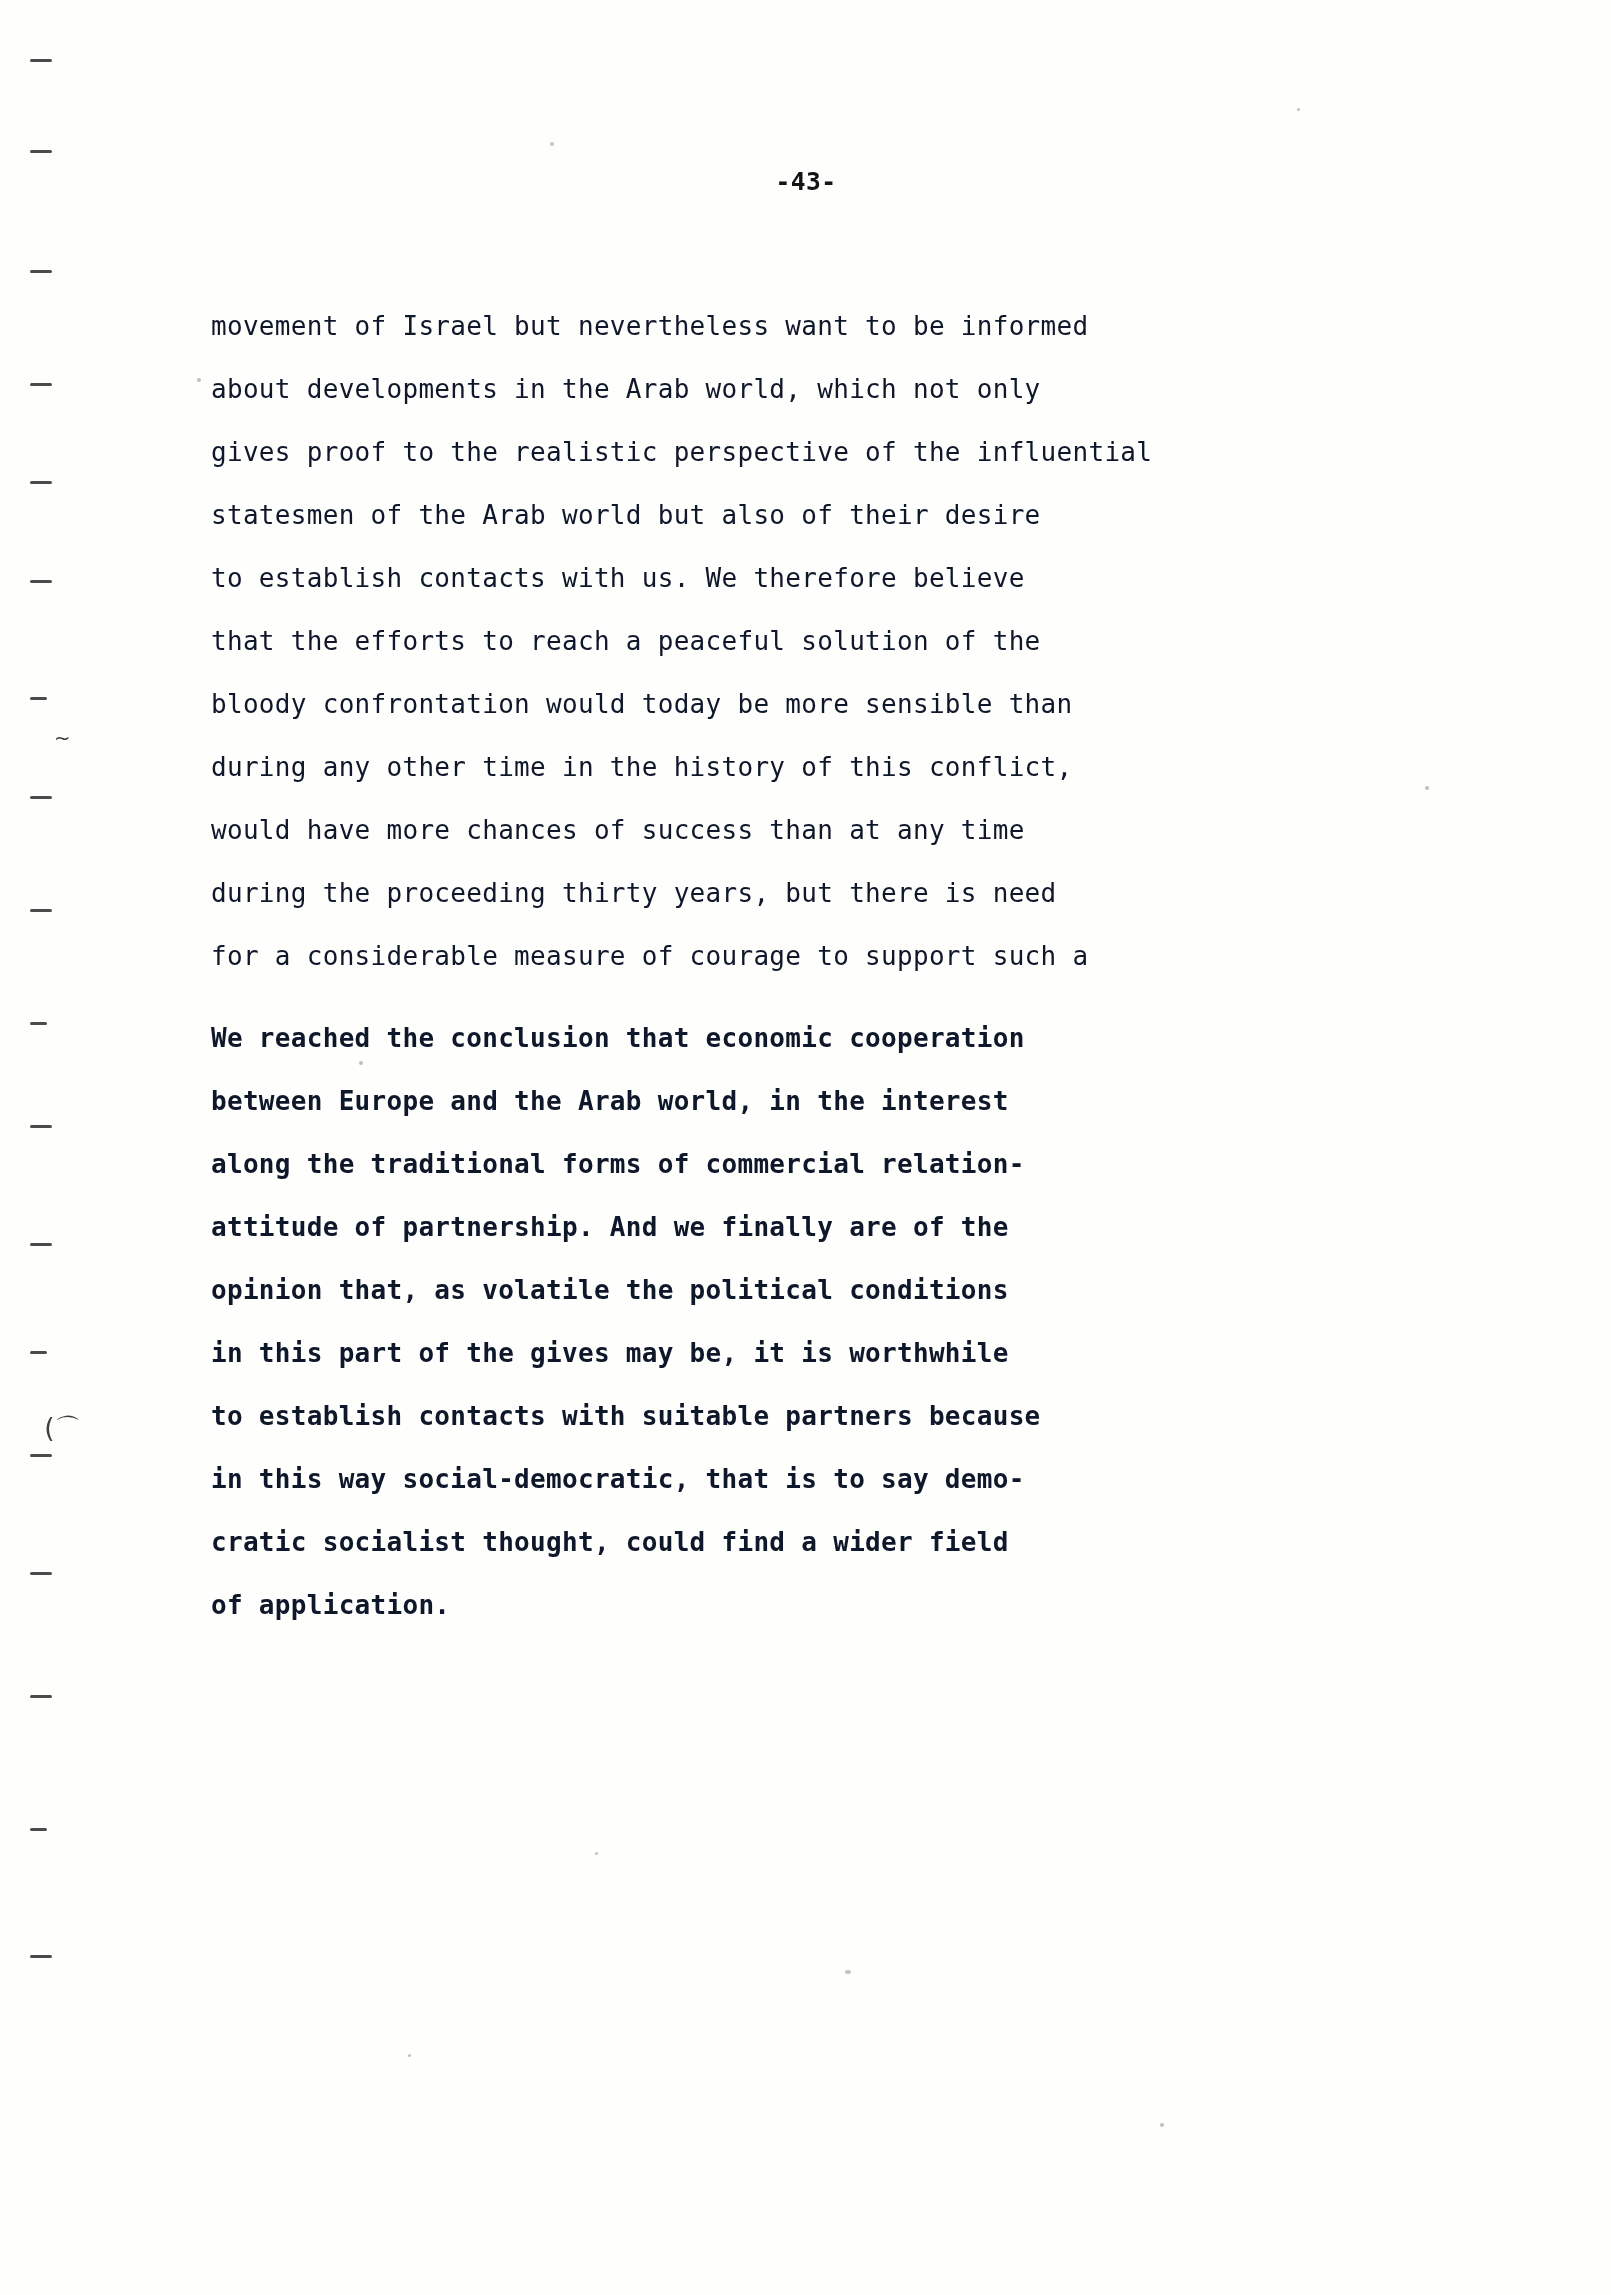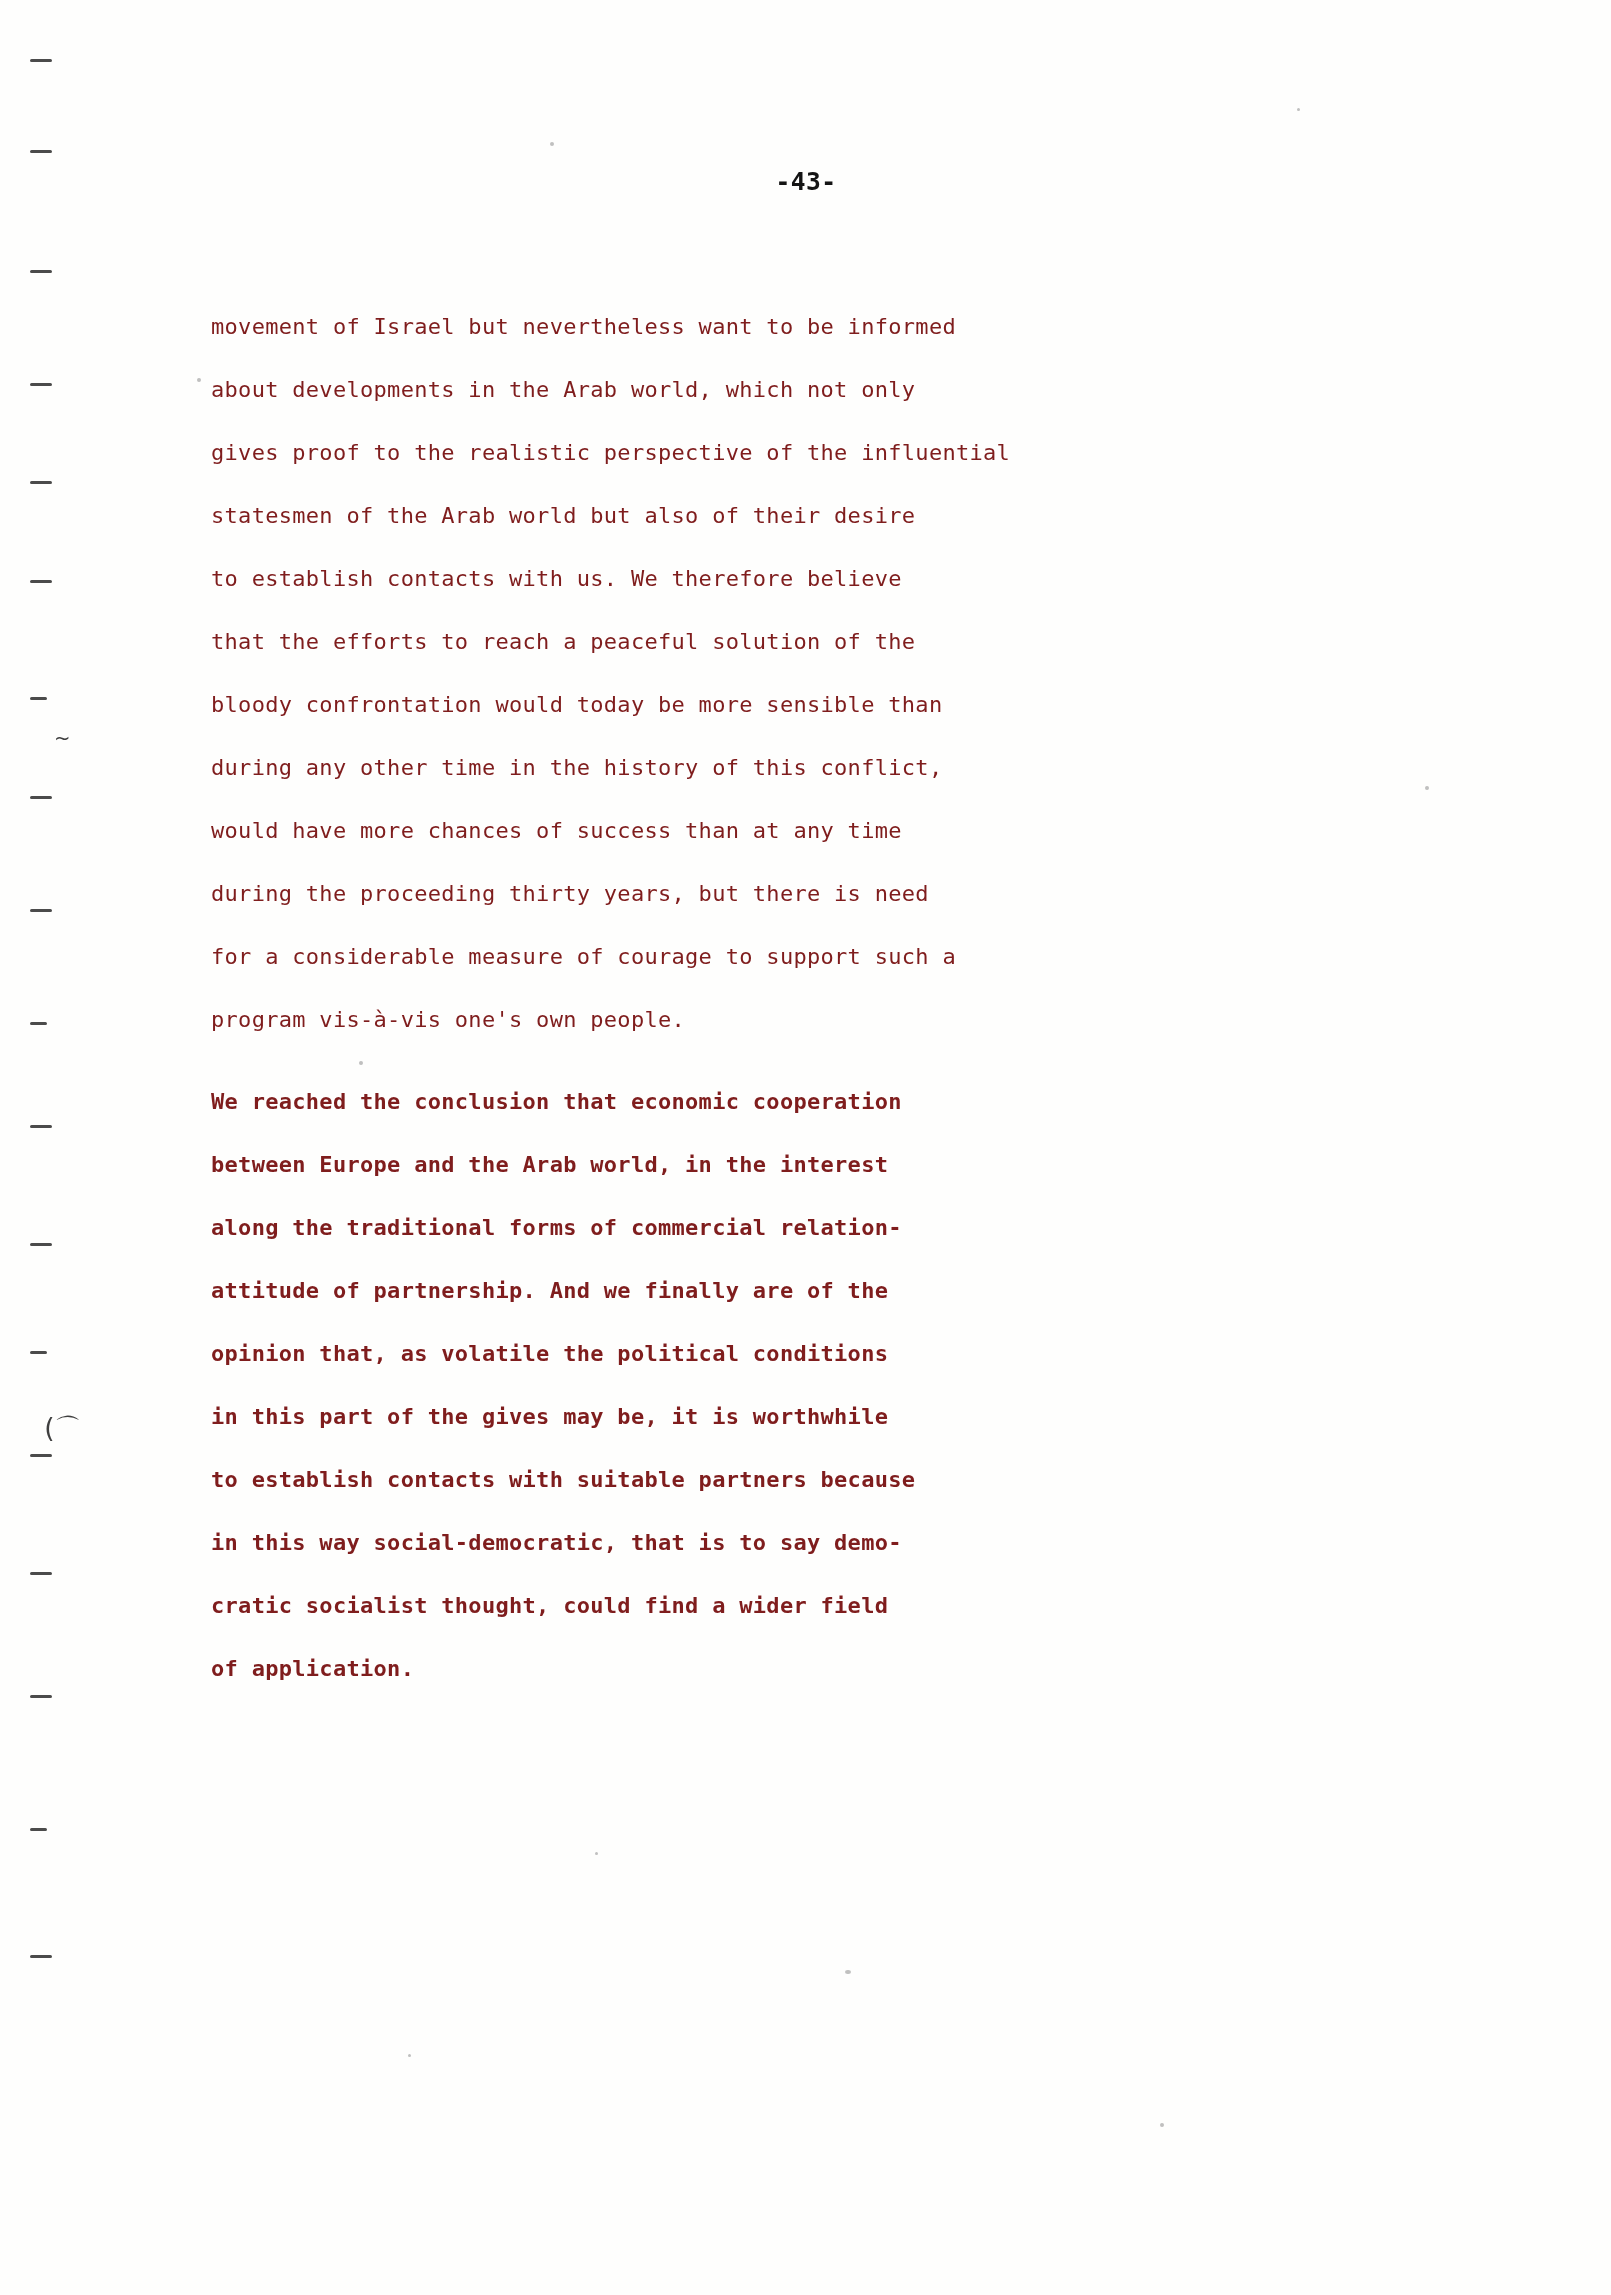--- a/index.html
+++ b/index.html
@@ -72,24 +72,24 @@
     width: 1258px;
   }
 
   .para {
     margin: 0 0 18.7px 0;
   }
   .para:last-child { margin-bottom: 0; font-weight: bold; }
 
   .line {
     font-family: "DejaVu Sans Mono", monospace;
-    font-size: 22px;
+    font-size: 26px;
     line-height: 63px;
     letter-spacing: 0.3px;
-    color: #7f1d1d;
+    color: #0f172a;
     white-space: pre;
     display: block;
   }
 
   
   .speck {
     position: absolute;
     background: #8d8d8d;
     border-radius: 50%;
     opacity: 0.55;
@@ -133,21 +133,20 @@
       <span class="line">about developments in the Arab world, which not only</span>
       <span class="line">gives proof to the realistic perspective of the influential</span>
       <span class="line">statesmen of the Arab world but also of their desire</span>
       <span class="line">to establish contacts with us. We therefore believe</span>
       <span class="line">that the efforts to reach a peaceful solution of the</span>
       <span class="line">bloody confrontation would today be more sensible than</span>
       <span class="line">during any other time in the history of this conflict,</span>
       <span class="line">would have more chances of success than at any time</span>
       <span class="line">during the proceeding thirty years, but there is need</span>
       <span class="line">for a considerable measure of courage to support such a</span>
-      <span class="line">program vis-à-vis one's own people.</span>
     </div>
 
     <div class="para">
       <span class="line">We reached the conclusion that economic cooperation</span>
       <span class="line">between Europe and the Arab world, in the interest</span>
       <span class="line">along the traditional forms of commercial relation-</span>
       <span class="line">attitude of partnership. And we finally are of the</span>
       <span class="line">opinion that, as volatile the political conditions</span>
       <span class="line">in this part of the gives may be, it is worthwhile</span>
       <span class="line">to establish contacts with suitable partners because</span>

